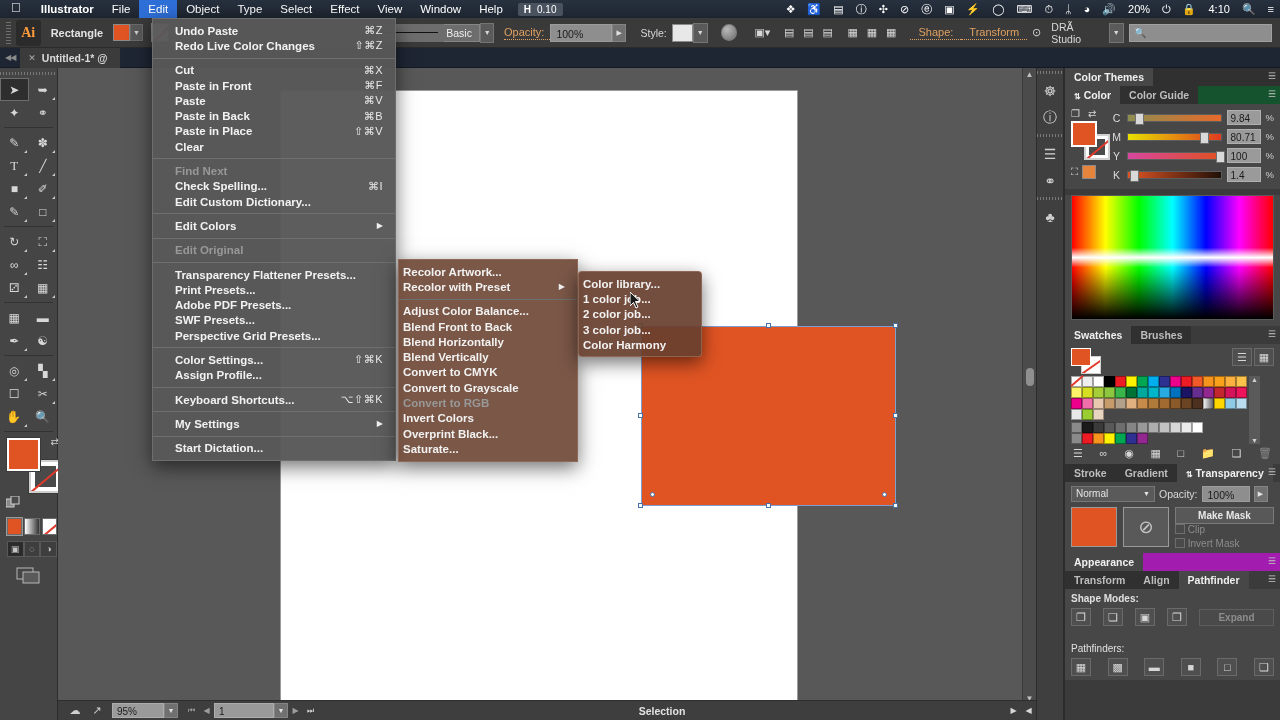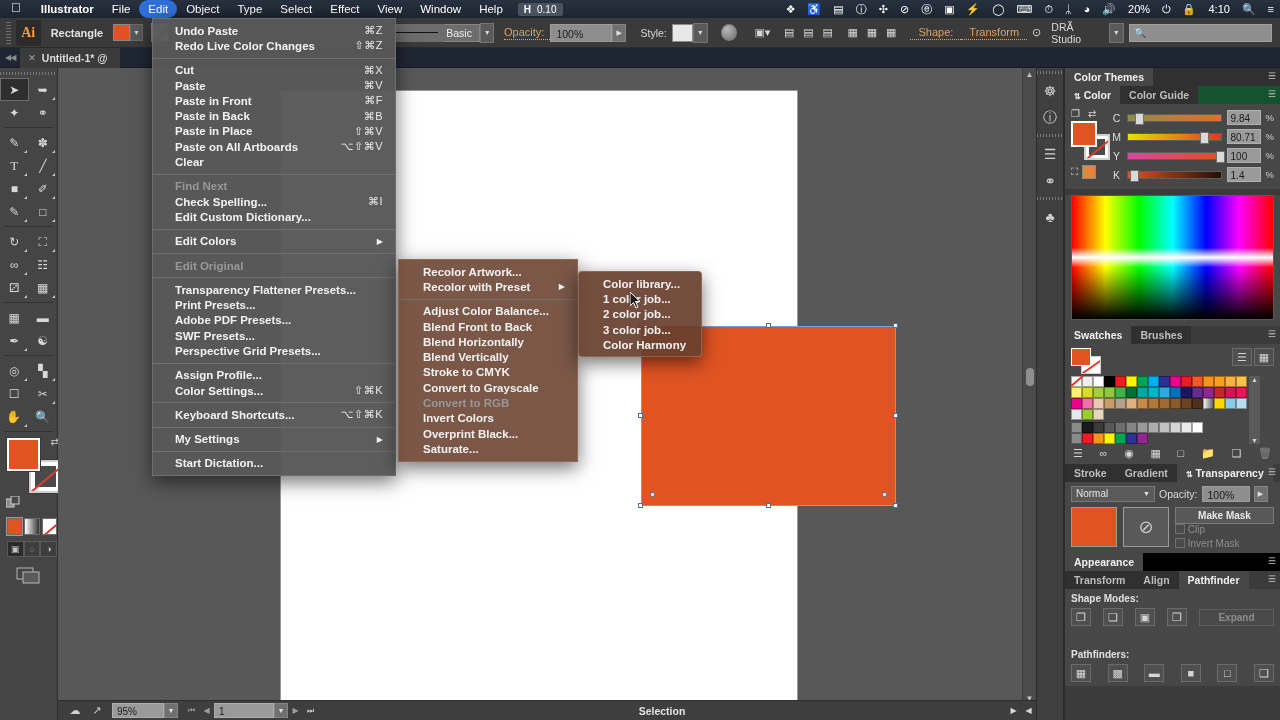--- a/index.html
+++ b/index.html
@@ -13,21 +13,21 @@
     position:relative;
   }
   
   #macbar{
     position:absolute; top:0; left:0; width:1280px; height:18px;
     background:linear-gradient(#27313f,#1d2530);
     display:flex; align-items:center; color:#fff; font-size:11.5px;
   }
   #macbar .mitem{ padding:0 9px; height:18px; line-height:18px; white-space:nowrap; }
   #macbar .mitem.bold{ font-weight:bold; }
-  #macbar .mitem.active{ background:#2f6fd8;border-radius:9px; }
+  #macbar .mitem.active{ background:#2f6fd8; }
   #macbar .apple{ padding:0 11px 0 11px; font-size:13px; line-height:16px;}
   #macbar .spacer{ flex:1 1 auto; }
   #macbar .rtray{ display:flex; align-items:center; }
   #macbar .tray-item{ padding:0 6px; font-size:11px; line-height:18px; white-space:nowrap;}
   #hbadge{ background:#4a5260; border-radius:2px; padding:1px 6px; margin:0 6px;
            font-size:10px; display:flex; gap:6px; align-items:center;}
   #hbadge b{font-weight:bold;}
   
   #ctrlbar{
     position:absolute; top:18px; left:0; width:1280px; height:30px;
@@ -163,21 +163,21 @@
   .mrow .lab{ flex:1 1 auto;font-weight:bold;}
   .mrow .key{ color:#e8e8e8; font-size:11px; padding-left:22px; letter-spacing:0.5px;}
   .mrow.disabled{ color:#989898;}
   .mrow .sub{ font-size:8px; color:#f0f0f0; padding-left:18px;}
   .mdiv{ height:1px; background:#6f6f6f; margin:4px 0; }
   #editmenu{ left:152px; top:18px; width:244px; }
   #editcolors{ left:398px; top:259px; width:180px; background:rgba(104,64,46,0.88);
      border:1px solid rgba(150,110,90,.8);}
   #recolorpreset{ left:578px; top:271px; width:124px; background:rgba(104,64,46,0.93);
      border:1px solid rgba(150,110,90,.8); border-radius:4px;}
-  #editcolors .mrow, #recolorpreset .mrow{ padding-left:24px;}
+  #editcolors .mrow, #recolorpreset .mrow{ padding-left:4px;}
   #cursor{ position:absolute; left:630px; top:292px; width:12px; height:18px; z-index:99;}
 </style>
 </head>
 <body>
 
 <div id="macbar">
   <div class="mitem apple"></div>
   <div class="mitem bold">Illustrator</div>
   <div class="mitem">File</div>
   <div class="mitem active">Edit</div>
@@ -632,41 +632,41 @@
           <span>⊘</span>
         </div>
       <div style="flex:1 1 auto">
         <div class="btn">Make Mask</div>
         <div style="font-size:10px" class="dim"><span class="chk"></span> <span>Clip</span></div>
         <div style="margin-top:3px;font-size:10px" class="dim"><span class="chk"></span> <span>Invert Mask</span></div>
       </div>
     </div>
   </div>
 
-  <div class="ptabs" style="background:#000000">
+  <div class="ptabs" style="background:#a21caf">
     <div class="ptab active">Appearance</div>
     <div class="pmenu">☰</div>
   </div>
 
   <div class="ptabs" style="background:#3b3b3b">
     <div class="ptab">Transform</div>
     <div class="ptab">Align</div>
     <div class="ptab active">Pathfinder</div>
     <div class="pmenu">☰</div>
   </div>
   <div class="pbody" style="padding:4px 6px">
     <div style="font-size:10px;color:#e0e0e0;font-weight:bold">Shape Modes:</div>
     <div style="display:flex;align-items:center;gap:12px;margin-top:4px">
       <span class="pfbtn">❐</span>
       <span class="pfbtn">❏</span>
       <span class="pfbtn">▣</span>
       <span class="pfbtn">❒</span>
       <span class="btn dim" style="flex:1 1 auto;background:#4a4a4a;border-color:#5e5e5e;color:#8d8d8d">Expand</span>
     </div>
-    <div style="font-size:10px;color:#e0e0e0;font-weight:bold;margin-top:23px">Pathfinders:</div>
+    <div style="font-size:10px;color:#e0e0e0;font-weight:normal;margin-top:17px">Pathfinders:</div>
     <div style="display:flex;align-items:center;justify-content:space-between;margin-top:4px">
       <span class="pfbtn">▦</span>
       <span class="pfbtn">▩</span>
       <span class="pfbtn">▬</span>
       <span class="pfbtn">■</span>
       <span class="pfbtn">□</span>
       <span class="pfbtn">❑</span>
     </div>
   </div>
 </div>
@@ -679,40 +679,36 @@
     <div class="mrow">
       <span class="lab">Redo Live Color Changes</span>
       <span class="key">⇧⌘Z</span>
     </div>
     <div class="mdiv"></div>
     <div class="mrow">
       <span class="lab">Cut</span>
       <span class="key">⌘X</span>
     </div>
     <div class="mrow">
+      <span class="lab">Paste in Front</span>
+      <span class="key">⌘F</span>
+    </div>
+    <div class="mrow">
       <span class="lab">Paste</span>
       <span class="key">⌘V</span>
     </div>
     <div class="mrow">
-      <span class="lab">Paste in Front</span>
-      <span class="key">⌘F</span>
-    </div>
-    <div class="mrow">
       <span class="lab">Paste in Back</span>
       <span class="key">⌘B</span>
     </div>
     <div class="mrow">
       <span class="lab">Paste in Place</span>
       <span class="key">⇧⌘V</span>
     </div>
     <div class="mrow">
-      <span class="lab">Paste on All Artboards</span>
-      <span class="key">⌥⇧⌘V</span>
-    </div>
-    <div class="mrow">
       <span class="lab">Clear</span>
     </div>
     <div class="mdiv"></div>
     <div class="mrow disabled">
       <span class="lab">Find Next</span>
     </div>
     <div class="mrow">
       <span class="lab">Check Spelling...</span>
       <span class="key">⌘I</span>
     </div>
@@ -739,26 +735,26 @@
       <span class="lab">Adobe PDF Presets...</span>
     </div>
     <div class="mrow">
       <span class="lab">SWF Presets...</span>
     </div>
     <div class="mrow">
       <span class="lab">Perspective Grid Presets...</span>
     </div>
     <div class="mdiv"></div>
     <div class="mrow">
-      <span class="lab">Assign Profile...</span>
-    </div>
-    <div class="mrow">
       <span class="lab">Color Settings...</span>
       <span class="key">⇧⌘K</span>
     </div>
+    <div class="mrow">
+      <span class="lab">Assign Profile...</span>
+    </div>
     <div class="mdiv"></div>
     <div class="mrow">
       <span class="lab">Keyboard Shortcuts...</span>
       <span class="key">⌥⇧⌘K</span>
     </div>
     <div class="mdiv"></div>
     <div class="mrow">
       <span class="lab">My Settings</span>
       <span class="sub">▶</span>
     </div>
@@ -782,21 +778,21 @@
     <div class="mrow">
       <span class="lab">Blend Front to Back</span>
     </div>
     <div class="mrow">
       <span class="lab">Blend Horizontally</span>
     </div>
     <div class="mrow">
       <span class="lab">Blend Vertically</span>
     </div>
     <div class="mrow">
-      <span class="lab">Stroke to CMYK</span>
+      <span class="lab">Convert to CMYK</span>
     </div>
     <div class="mrow">
       <span class="lab">Convert to Grayscale</span>
     </div>
     <div class="mrow disabled">
       <span class="lab">Convert to RGB</span>
     </div>
     <div class="mrow">
       <span class="lab">Invert Colors</span>
     </div>

